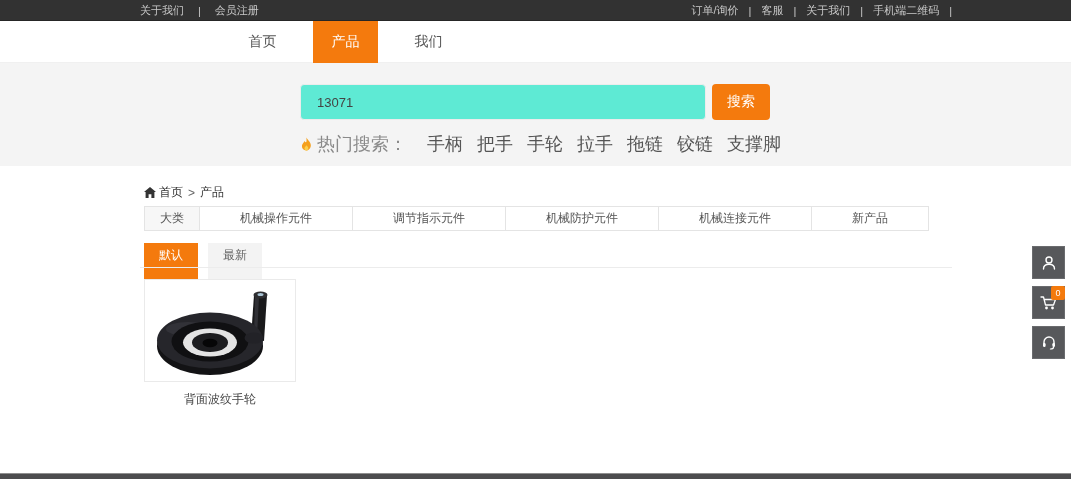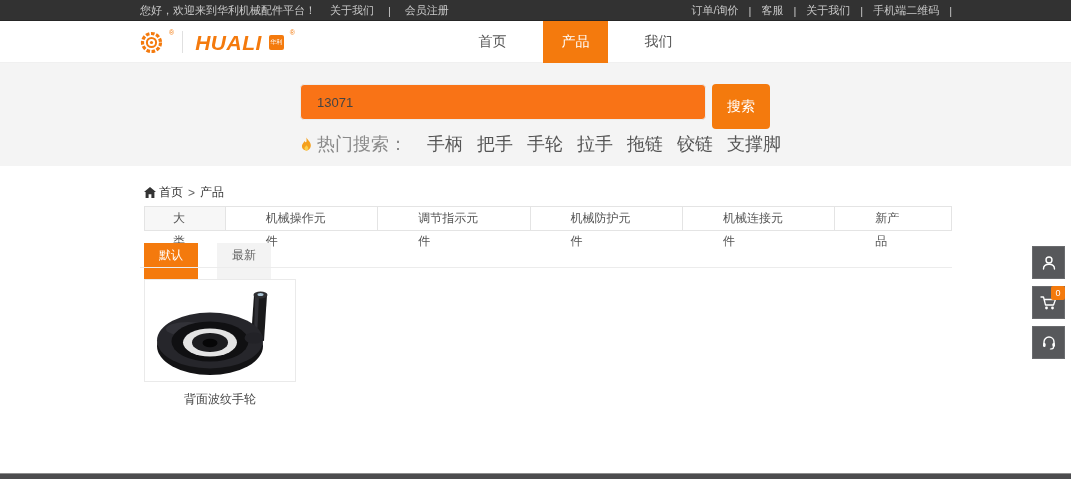--- a/index.html
+++ b/index.html
@@ -30,42 +30,42 @@
   .reg { color:#f47a0d; font-size:7px; align-self:flex-start; margin-top:8px; }
   .nav { display:flex; align-items:stretch; margin-left:90px; }
   .nav a { display:flex; align-items:center; justify-content:center; width:65px;
     margin-right:18px; font-size:14px; color:#555; text-decoration:none; }
   .nav a.active { background:#f47a0d; color:#fff; }
 
   
   .search-section { height:103px; background:#f4f4f4; }
   .search-row { position:absolute; top:21px; left:160px; display:flex; }
   .search-input { width:406px; height:36px; border:1px solid #ececec; border-radius:4px;
-    background:#f97316; padding:0 16px; font-size:13px; color:#444; outline:none; }
-  .search-btn { width:58px; height:45px; margin-left:6px; border:none; border-radius:4px;
+    background:#5eead4; padding:0 16px; font-size:13px; color:#444; outline:none; }
+  .search-btn { width:58px; height:36px; margin-left:6px; border:none; border-radius:4px;
     background:#f47a0d; color:#fff; font-size:14px; cursor:pointer; }
   .hot-row { position:absolute; top:69px; left:160px; display:flex; align-items:center; font-size:18px; }
   .hot-label { color:#8a8a8a; margin:0 6px 0 4px; }
   .hot-row a { color:#555; text-decoration:none; margin-left:14px; }
 
   
   .main { height:307px; }
   .breadcrumb { position:absolute; top:18px; left:4px; display:flex; align-items:center;
     font-size:12px; color:#333; }
   .breadcrumb a { color:#333; text-decoration:none; }
   .crumb-sep { margin:0 5px; color:#666; }
 
   .cat-tabs { position:absolute; top:40px; left:4px; display:flex; }
   .cat-tab { height:25px; line-height:23px; padding:0 40px; font-size:12px; color:#555;
     background:#fff; border:1px solid #e4e4e4; margin-left:-1px; cursor:pointer; }
-  .cat-tab.first { margin-left:0; background:#f7f7f7; padding:0 28px; }
+  .cat-tab.first { margin-left:0; background:#f7f7f7; padding:0 15px; }
 
   .sort-tabs { position:absolute; top:77px; left:4px; display:flex; }
   .sort-tab { height:39px; line-height:24px; padding:0 15px; font-size:12px;
-    background:#f3f3f3; color:#666; margin-right:19px; cursor:pointer; }
+    background:#f3f3f3; color:#666; margin-right:10px; cursor:pointer; }
   .sort-tab.active { background:#f47a0d; color:#fff; }
   .sort-line { position:absolute; top:101px; left:0; width:812px; height:1px; background:#ececec; }
 
   .product-card { position:absolute; top:113px; left:4px; width:152px; cursor:pointer; }
   .product-image { width:152px; height:103px; background:#fff; border:1px solid #eaeaea;
     display:flex; align-items:center; justify-content:center; }
   .product-code { margin-top:15px; text-align:center; color:#f47a0d; font-size:13px; }
   .product-name { margin-top:9px; text-align:center; color:#444; font-size:12px; }
 
   
@@ -82,52 +82,39 @@
     background:#4c4c4e; border-top:1px solid #8f8f8f; }
 </style>
 </head>
 <body>
 
 <div class="page">
 
   <div class="topbar">
     <div class="container topbar-inner">
       <div class="topbar-left">
-        <span>您好，欢迎来到华利机械配件平台！</span>
         <a href="#">关于我们</a>
         <span class="tb-sep">|</span>
         <a href="#">会员注册</a>
       </div>
       <div class="topbar-right">
         <a href="#">订单/询价</a>
         <span class="tb-sep">|</span>
         <a href="#">客服</a>
         <span class="tb-sep">|</span>
         <a href="#">关于我们</a>
         <span class="tb-sep">|</span>
         <a href="#">手机端二维码</a>
         <span class="tb-sep">|</span>
       </div>
     </div>
   </div>
 
   <div class="header">
     <div class="container header-inner">
-      <div class="logo">
-        <svg width="23" height="23" viewBox="0 0 23 23">
-          <circle cx="11.5" cy="11.5" r="9" fill="none" stroke="#f47a0d" stroke-width="3.2" stroke-dasharray="3.6 1.6"></circle>
-          <circle cx="11.5" cy="11.5" r="4.6" fill="none" stroke="#f47a0d" stroke-width="2"></circle>
-          <circle cx="11.5" cy="11.5" r="1.6" fill="#f47a0d"></circle>
-        </svg>
-        <span class="reg">®</span>
-        <span class="logo-divider"></span>
-        <span class="brand-text">HUALI</span>
-        <span class="brand-seal">华利</span>
-        <span class="reg">®</span>
-      </div>
       <nav class="nav">
         <a href="#">首页</a>
         <a href="#" class="active">产品</a>
         <a href="#">我们</a>
       </nav>
     </div>
   </div>
 
   <div class="search-section">
     <div class="container" style="height:103px;">

